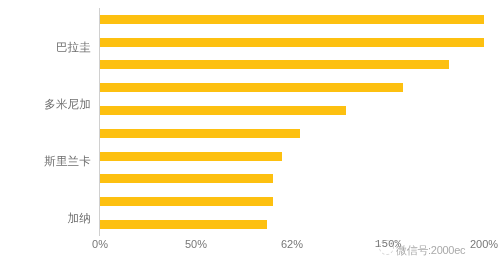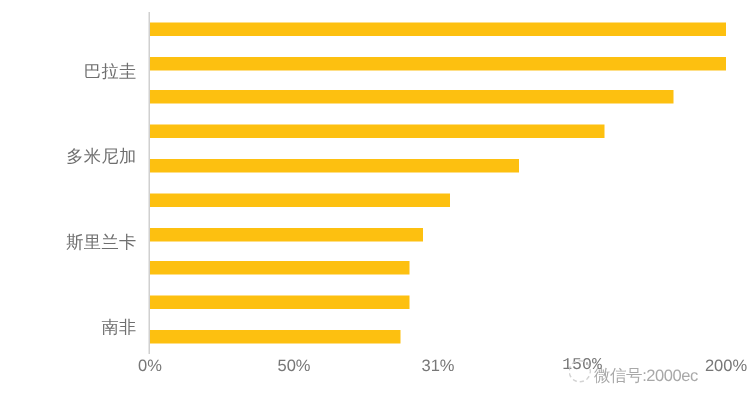--- a/index.html
+++ b/index.html
@@ -120,21 +120,21 @@
 </style>
 </head>
 <body>
 
 <div id="chart-root">
 
   <div class="cat-labels">
     <div class="cat-label">巴拉圭</div>
     <div class="cat-label">多米尼加</div>
     <div class="cat-label">斯里兰卡</div>
-    <div class="cat-label">南非</div>
+    <div class="cat-label">加纳</div>
   </div>
 
   <div class="plot">
     <div class="axis-line"></div>
     <div class="bars">
       <div class="bar-slot">
           <div class="bar" style="width: 389.76px; background: rgb(253, 192, 16);"></div>
         </div>
       <div class="bar-slot">
           <div class="bar" style="width: 391.68px; background: rgb(253, 192, 16);"></div>
@@ -162,21 +162,21 @@
         </div>
       <div class="bar-slot">
           <div class="bar" style="width: 167.04px; background: rgb(253, 192, 16);"></div>
         </div>
     </div>
   </div>
 
   <div class="xaxis">
     <div class="xtick" style="left: 100px;">0%</div>
     <div class="xtick" style="left: 196px; text-align: center;">50%</div>
-    <div class="xtick" style="left: 292px;">31%</div>
+    <div class="xtick" style="left: 292px;">62%</div>
     <div class="xtick" style="left: 388px; font-family: Liberation Mono, monospace;">150%</div>
     <div class="xtick" style="left: 484px;">200%</div>
   </div>
 
   <div class="wm-ring"></div>
   <div class="watermark">微信号:2000ec</div>
 
 </div>
 
 </body></html>

